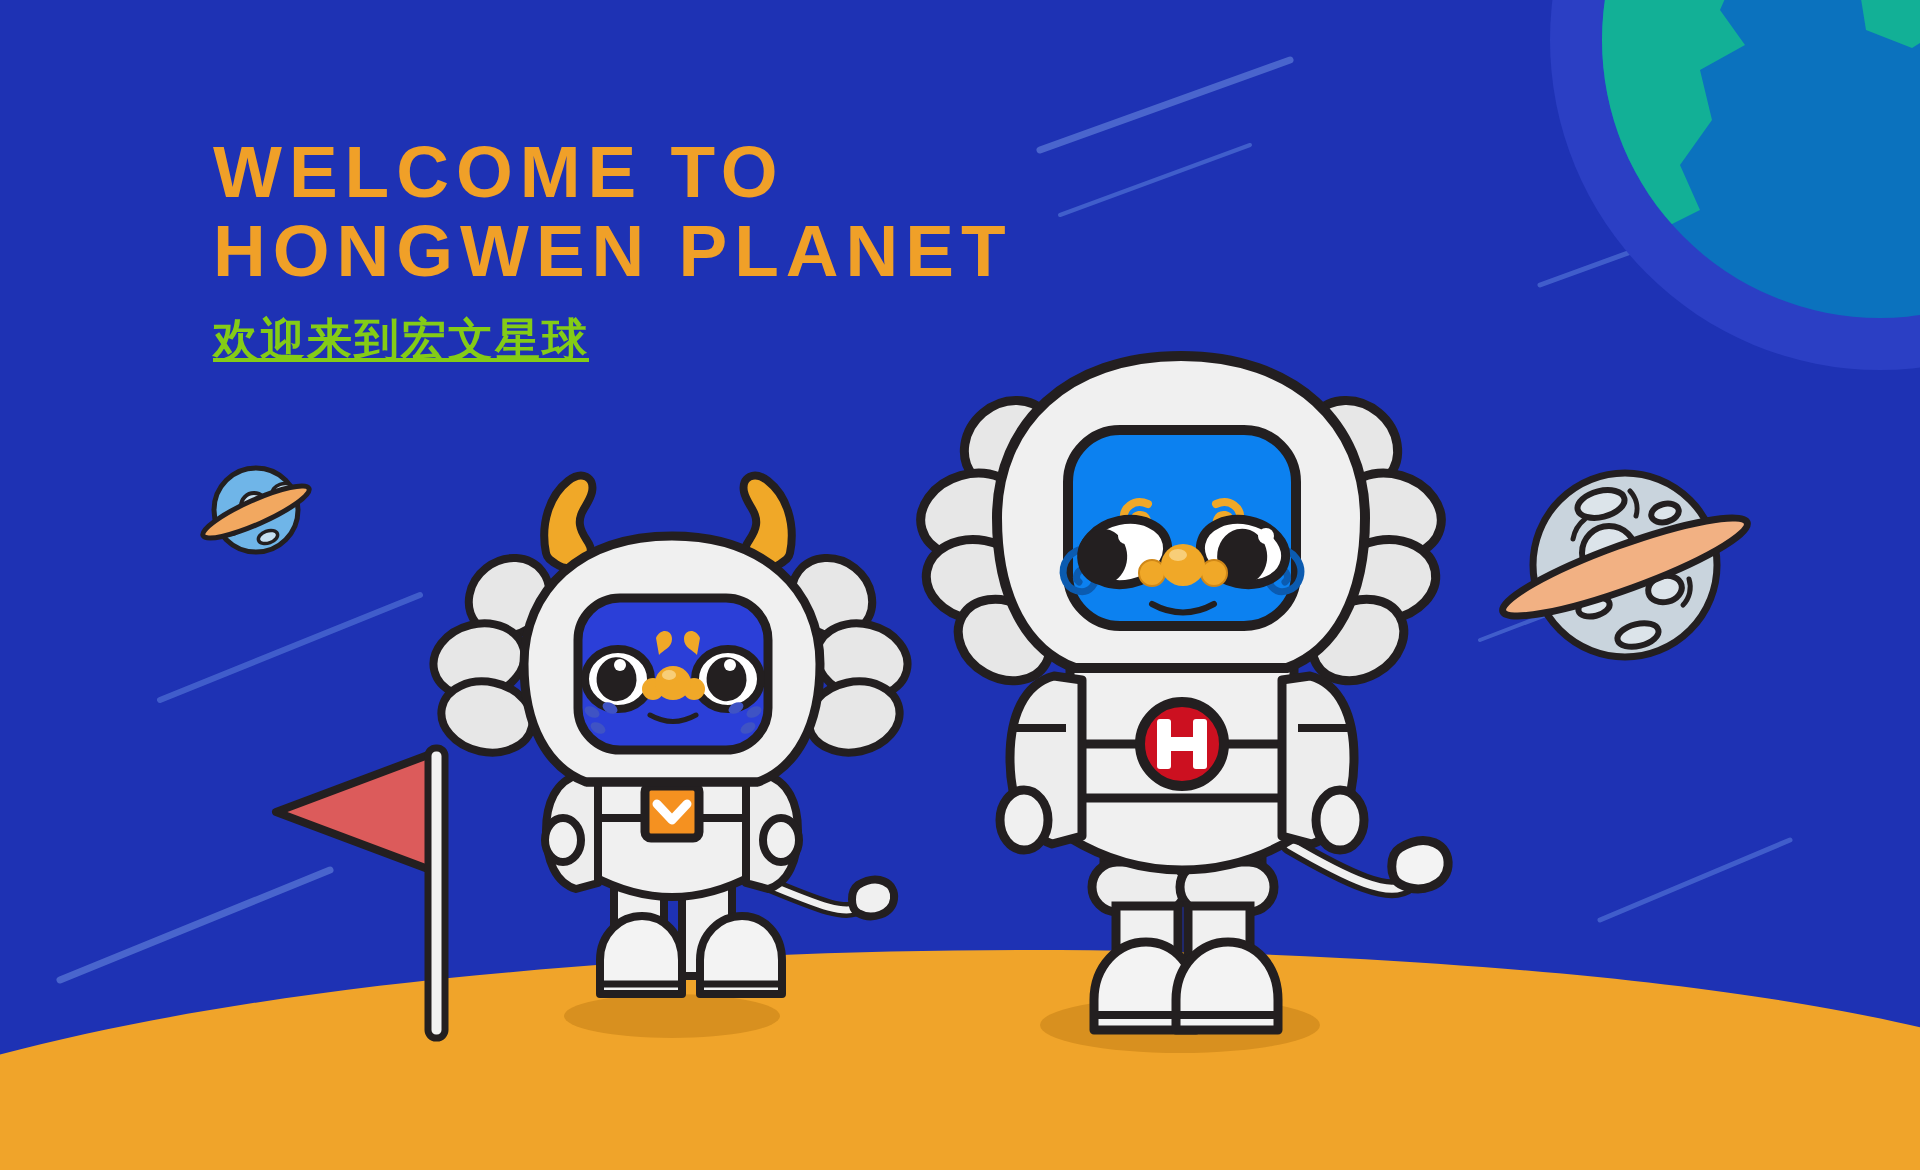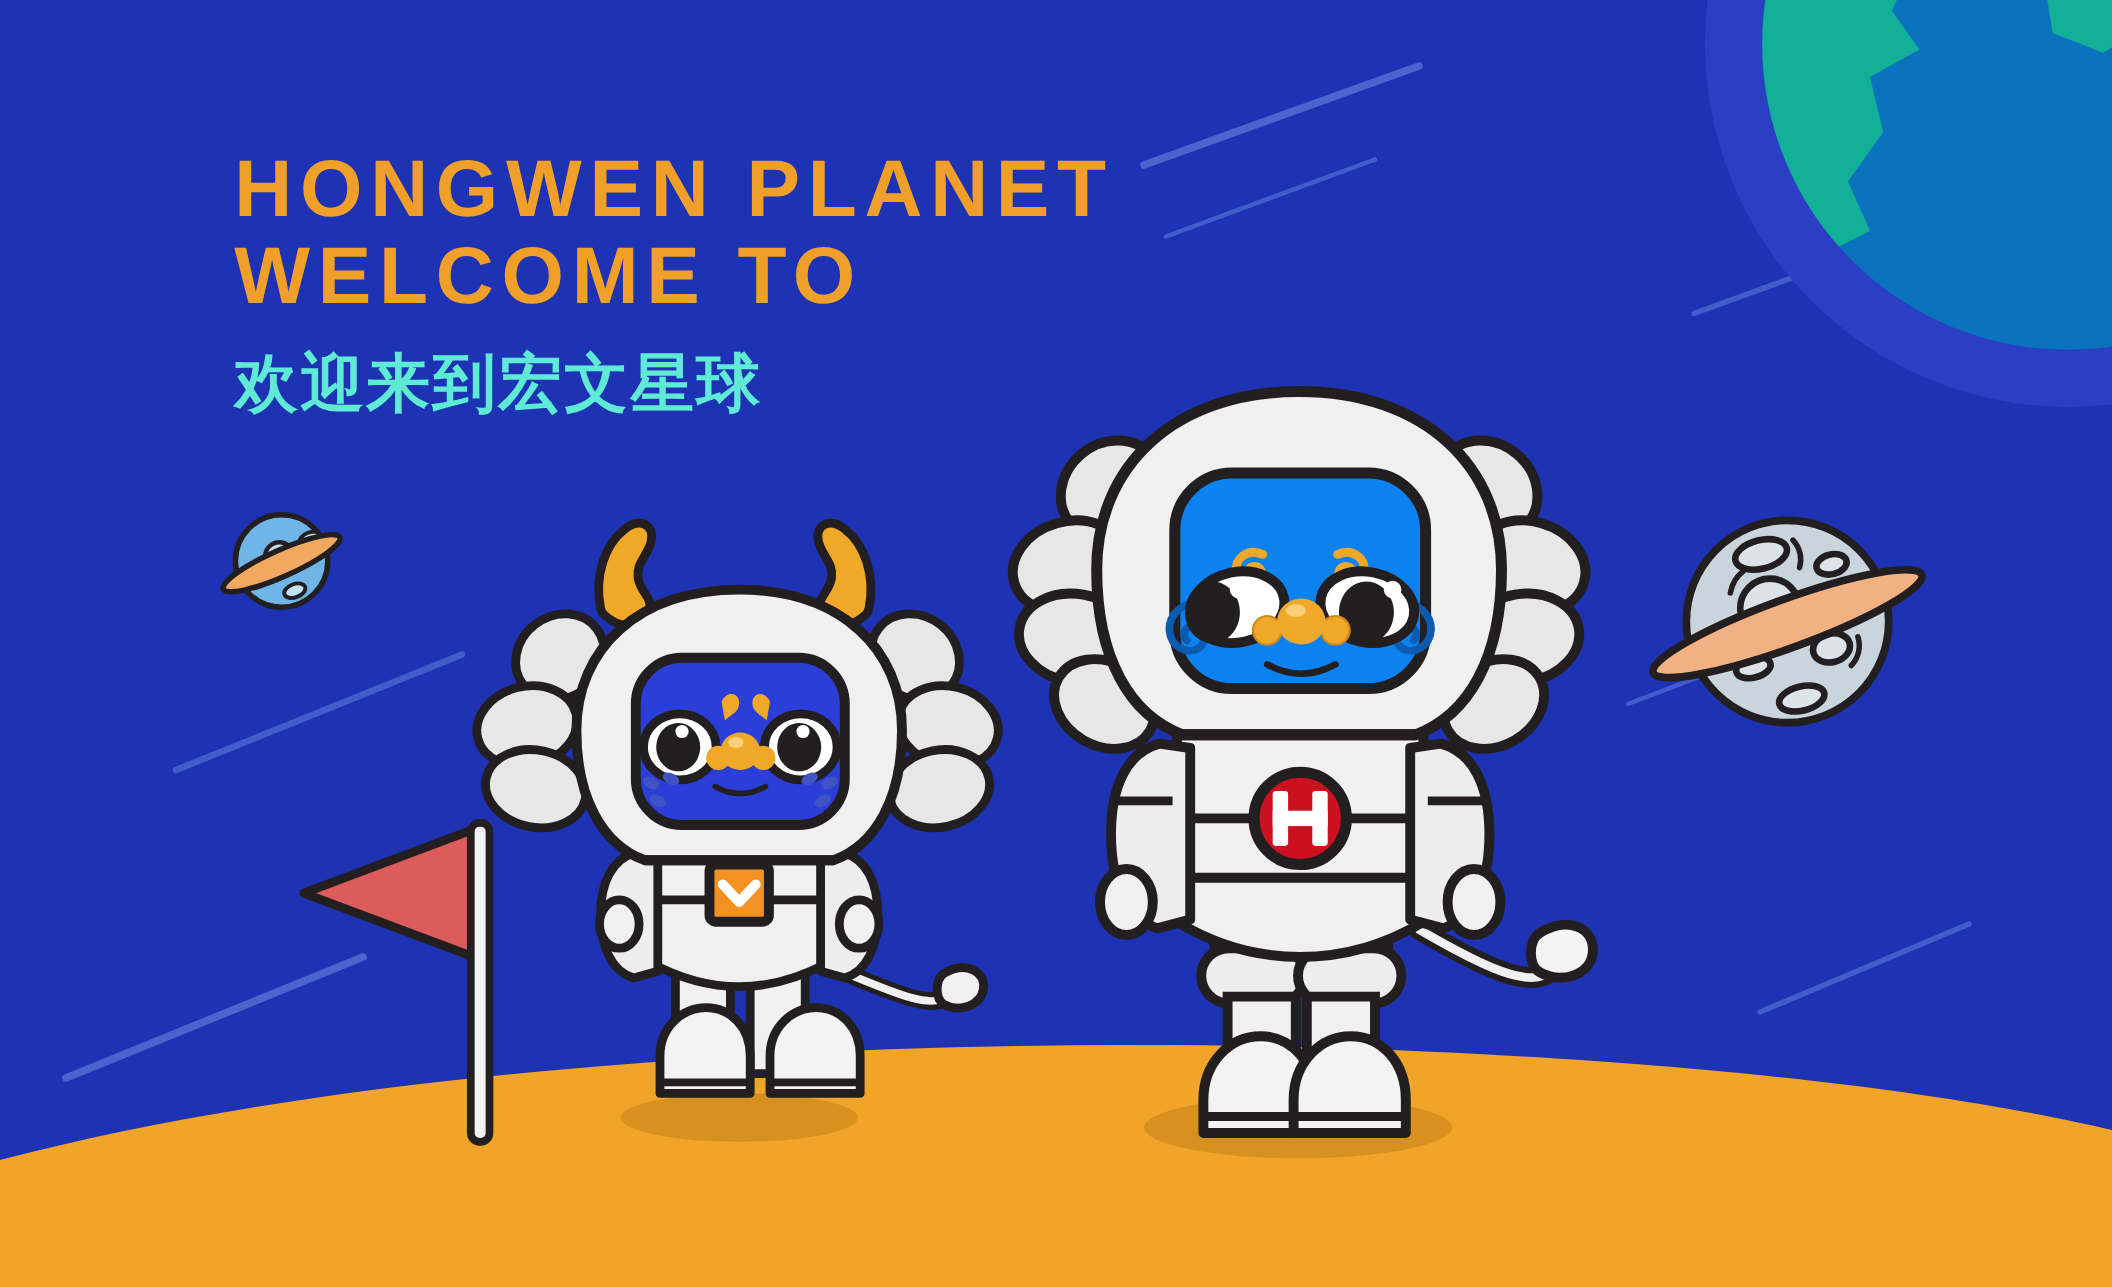--- a/index.html
+++ b/index.html
@@ -5,23 +5,24 @@
   html,body{margin:0;padding:0;background:#1E32B4;}
   body{font-family:"Liberation Sans","DejaVu Sans",sans-serif;}
   #stage{position:relative;width:1920px;height:1170px;overflow:hidden;background:#1E32B4;}
   #stage svg.layer{position:absolute;top:0;left:0;width:1920px;height:1170px;}
   .txtblock{position:absolute;left:213px;top:132px;width:1000px;}
   .tline{
     color:#F0A028;font-weight:700;letter-spacing:7px;
     font-size:73px;line-height:79px;white-space:nowrap;
   }
   .subline{
-    color:#5eead4;font-weight:700;font-size:58px;letter-spacing:2px;
+    color:#84cc16;font-weight:700;font-size:45px;letter-spacing:2px;
     margin-top:20px;white-space:nowrap;
     font-family:"DejaVu Sans","Liberation Sans",sans-serif;
+    text-decoration:underline;
   }
 </style>
 </head>
 <body>
 
 <div id="stage">
 
   <svg class="layer" viewBox="0 0 1920 1170">
     <rect x="0" y="0" width="1920" height="1170" fill="#1E32B4"></rect>
 
@@ -70,22 +71,22 @@
       <ellipse cx="40" cy="-52" rx="14" ry="9" fill="#DCE4EA" stroke="#231F20" stroke-width="6" transform="rotate(-14 40 -52)"></ellipse>
       <ellipse cx="40" cy="24" rx="17" ry="13" fill="#DCE4EA" stroke="#231F20" stroke-width="6" transform="rotate(-14 40 24)"></ellipse>
       <path d="M64 14 a26 26 0 0 1 -6 26" stroke="#231F20" stroke-width="5" fill="none" stroke-linecap="round"></path>
       <ellipse cx="-31" cy="42" rx="16" ry="9" fill="#DCE4EA" stroke="#231F20" stroke-width="6" transform="rotate(-14 -31 42)"></ellipse>
       <ellipse cx="13" cy="70" rx="21" ry="11" fill="#DCE4EA" stroke="#231F20" stroke-width="6" transform="rotate(-14 13 70)"></ellipse>
       <ellipse cx="0" cy="2" rx="130" ry="22" fill="#F2B183" stroke="#231F20" stroke-width="7" transform="rotate(-20 0 2)"></ellipse>
     </g>
   </svg>
 
   <div class="txtblock">
+    <div class="tline">WELCOME TO</div>
     <div class="tline">HONGWEN PLANET</div>
-    <div class="tline">WELCOME TO</div>
     <div class="subline">欢迎来到宏文星球</div>
   </div>
 
   <svg class="layer" viewBox="0 0 1920 1170">
 
     <path d="M-20 1060 C 340 960, 900 935, 1340 958 C 1650 974, 1830 1005, 1940 1032 L1940 1190 L-20 1190 Z" fill="#F0A42A"></path>
 
     <g>
       <path d="M436 752 L276 812 L436 872 Z" fill="#DC5B5B" stroke="#231F20" stroke-width="8" stroke-linejoin="round"></path>
       <rect x="428" y="748" width="17" height="290" rx="8" fill="#F2F2F2" stroke="#231F20" stroke-width="7"></rect>

